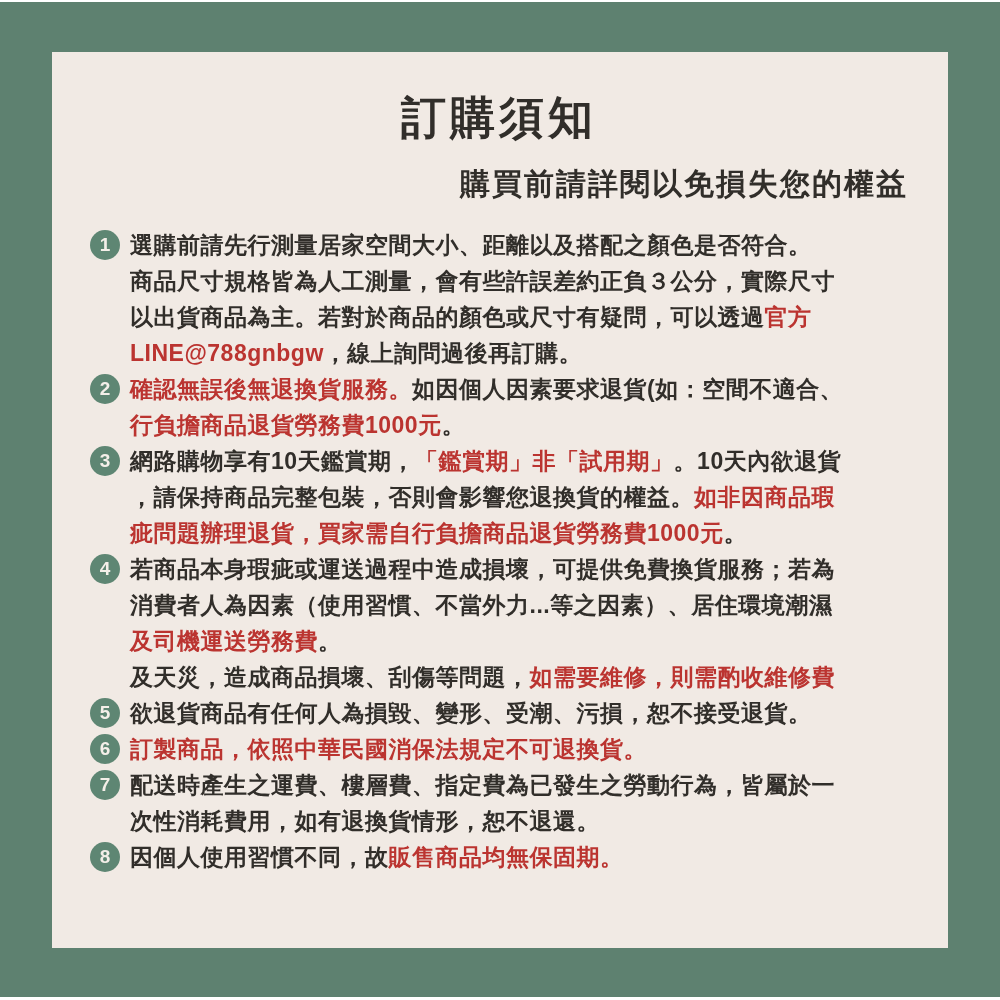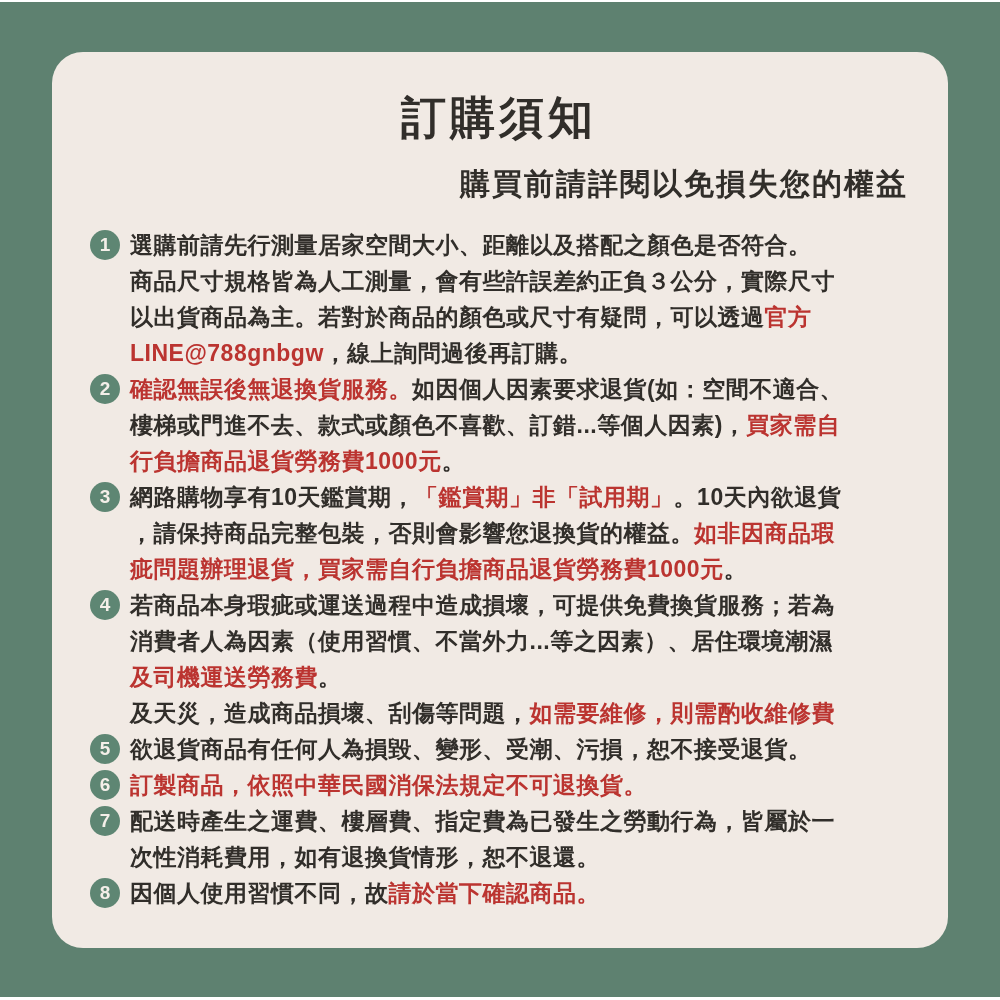--- a/index.html
+++ b/index.html
@@ -16,21 +16,20 @@
     border-top:2px solid #ffffff;
     border-bottom:3px solid #ffffff;
   }
   .panel{
     position:absolute;
     left:52px;top:50px;right:52px;bottom:49px;
     background:var(--panel,#F1EAE4);
     box-sizing:border-box;
     padding:30px 40px 0 38px;
     overflow:hidden;
-    border-radius:31px;
   }
   .title{
     text-align:center;
     font-size:45px;
     font-weight:800;
     letter-spacing:4px;
     color:var(--ink,#312E2A);
     margin:6px 0 16px 0;
   }
   .subtitle{
@@ -88,21 +87,20 @@
             <div class="line"><span>選購前請先行測量居家空間大小、距離以及搭配之顏色是否符合。</span></div>
             <div class="line"><span>商品尺寸規格皆為人工測量，會有些許誤差約正負３公分，實際尺寸</span></div>
             <div class="line"><span>以出貨商品為主。若對於商品的顏色或尺寸有疑問，可以透過</span><span class="red">官方</span></div>
             <div class="line"><span class="red">LINE@788gnbgw</span><span>，線上詢問過後再訂購。</span></div>
           </div>
         </div>
         <div class="item">
           <div class="badge">2</div>
           <div class="item-body">
             <div class="line"><span class="red">確認無誤後無退換貨服務。</span><span>如因個人因素要求退貨(如：空間不適合、</span></div>
-            <div class="line"><span>樓梯或門進不去、款式或顏色不喜歡、訂錯...等個人因素)，</span><span class="red">買家需自</span></div>
             <div class="line"><span class="red">行負擔商品退貨勞務費1000元</span><span>。</span></div>
           </div>
         </div>
         <div class="item">
           <div class="badge">3</div>
           <div class="item-body">
             <div class="line"><span>網路購物享有10天鑑賞期，</span><span class="red">「鑑賞期」非「試用期」</span><span>。10天內欲退貨</span></div>
             <div class="line"><span>，請保持商品完整包裝，否則會影響您退換貨的權益。</span><span class="red">如非因商品瑕</span></div>
             <div class="line"><span class="red">疵問題辦理退貨，買家需自行負擔商品退貨勞務費1000元</span><span>。</span></div>
           </div>
@@ -131,18 +129,18 @@
         <div class="item">
           <div class="badge">7</div>
           <div class="item-body">
             <div class="line"><span>配送時產生之運費、樓層費、指定費為已發生之勞動行為，皆屬於一</span></div>
             <div class="line"><span>次性消耗費用，如有退換貨情形，恕不退還。</span></div>
           </div>
         </div>
         <div class="item">
           <div class="badge">8</div>
           <div class="item-body">
-            <div class="line"><span>因個人使用習慣不同，故</span><span class="red">請於當下確認商品。</span></div>
+            <div class="line"><span>因個人使用習慣不同，故</span><span class="red">販售商品均無保固期。</span></div>
           </div>
         </div>
       </div>
   </div>
 </div>
 
 </body></html>

